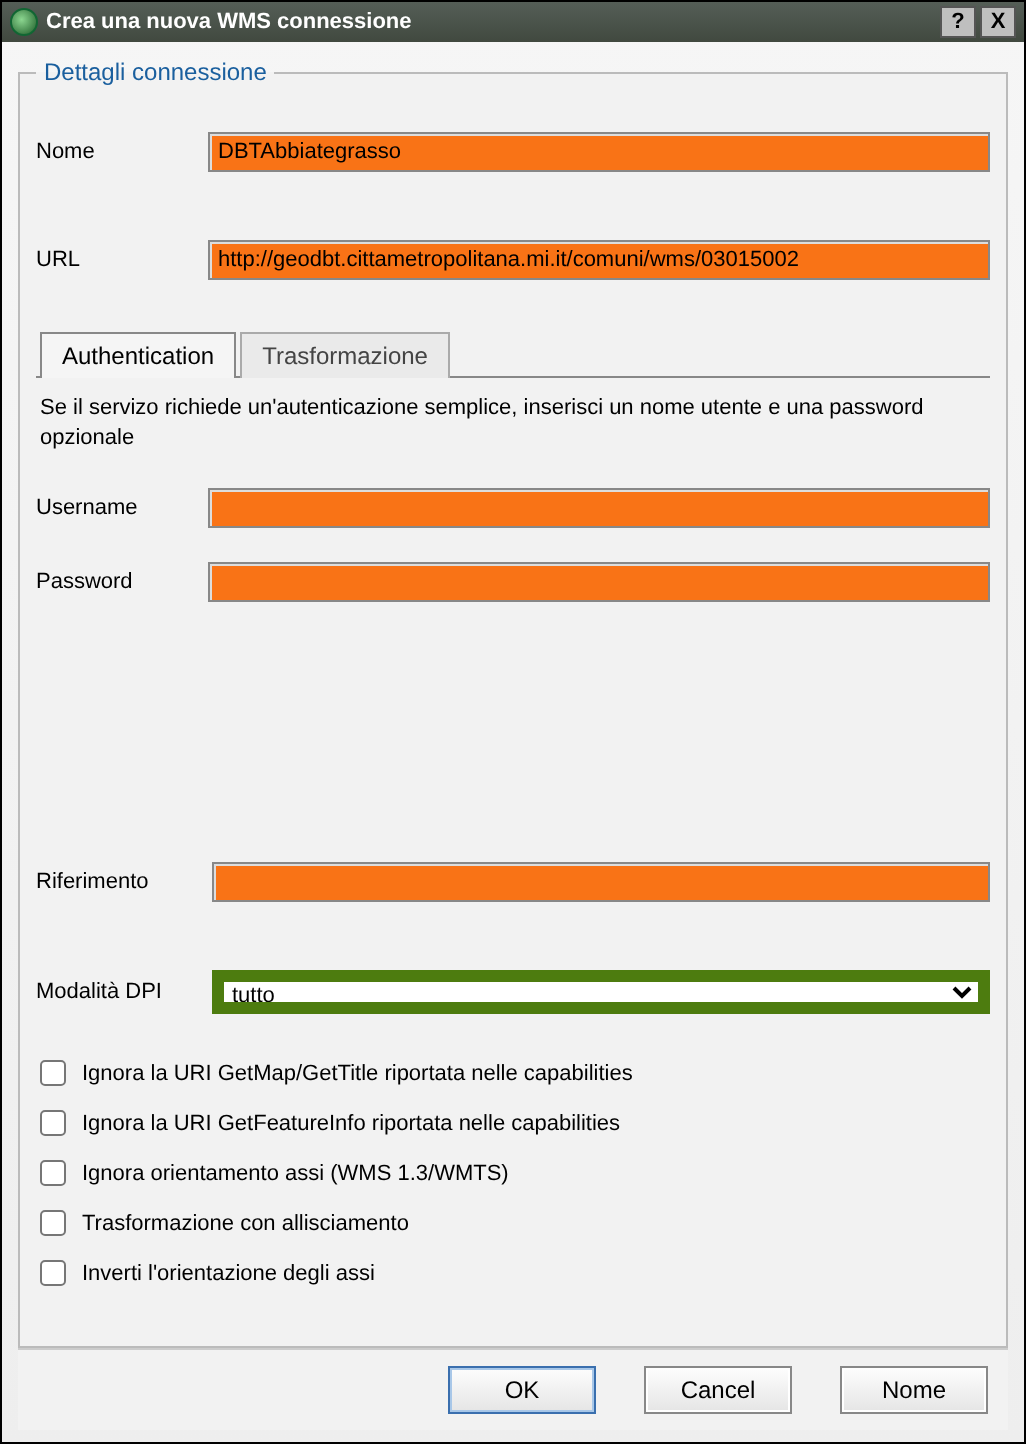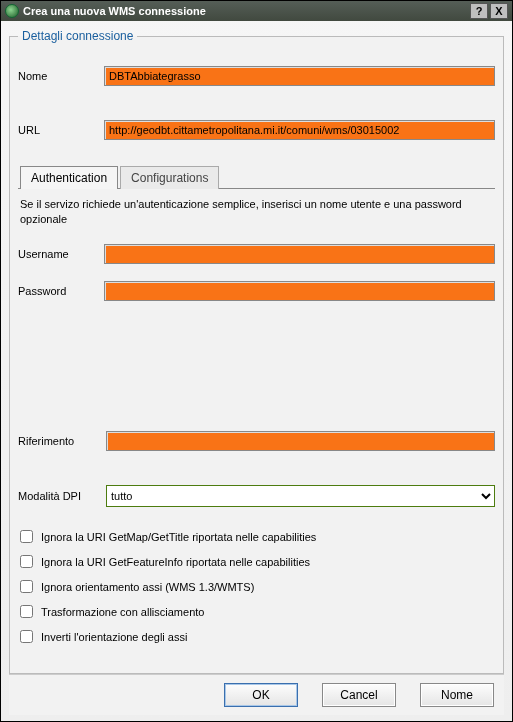--- a/index.html
+++ b/index.html
@@ -17,21 +17,21 @@
     .row .lbl { width: 86px; flex-shrink: 0; }
     input.text { flex: 1; height: 20px; padding: 1px 4px; border: 1px solid #888; background: #f97316; box-shadow: inset 1px 1px 0 #ddd; font-size: 11px; }
     .tabs { margin-top: 8px; display: flex; align-items: flex-end; padding-left: 2px; }
     .tab { border: 1px solid #888; border-bottom: none; background: #f5f5f5; padding: 4px 10px; margin-right: 2px; font-size: 12px; position: relative; top: 1px; }
     .tab.inactive { background: #eaeaea; border-color: #aaa; color: #444; }
     .tab-divider { height: 1px; background: #888; margin-bottom: 4px; }
     .hint { margin: 4px 2px 8px 2px; color: #000; line-height: 1.35; }
     .auth-area { }
     .gap { flex: 1; }
     .wide-lbl { width: 88px; flex-shrink: 0; }
-    select.combo { flex: 1; height: 22px; border: 1px solid #4d7c0f; background: #fff; font-size: 11px; }
+    select.combo { flex: 1; height: 22px; border: 6px solid #4d7c0f; background: #fff; font-size: 11px; }
     .check-row { display: flex; align-items: center; margin: 6px 2px; }
     .check-row input { width: 13px; height: 13px; margin-right: 8px; }
     .button-bar { display: flex; justify-content: flex-end; padding: 8px 10px; gap: 24px; border-top: 1px solid #ccc; background: #f2f2f2; }
     button.action { width: 74px; height: 24px; background: linear-gradient(to bottom, #fdfdfd, #e5e5e5); border: 1px solid #888; font-size: 12px; cursor: default; box-shadow: inset 0 0 0 1px #fff; }
     button.action.default { border: 1px solid #3a6fae; box-shadow: inset 0 0 0 1px #a8c7e8; }
   </style>
 </head>
 <body>
 
 <div class="window">
@@ -56,21 +56,21 @@
         <input class="text" type="text" value="DBTAbbiategrasso" style="">
       </div>
 
       <div class="row">
         <span class="lbl">URL</span>
         <input class="text" type="text" value="http://geodbt.cittametropolitana.mi.it/comuni/wms/03015002" style="">
       </div>
 
       <div class="tabs">
         <div class="tab">Authentication</div>
-        <div class="tab inactive">Configurations</div>
+        <div class="tab inactive">Trasformazione</div>
       </div>
       <div class="tab-divider"></div>
 
       <div class="auth-area">
         <div class="hint">Se il servizo richiede un'autenticazione semplice, inserisci un nome utente e una password opzionale</div>
         <div class="row">
           <span class="lbl">Username</span>
           <input class="text" type="text" value="" style="">
         </div>
         <div class="row">

